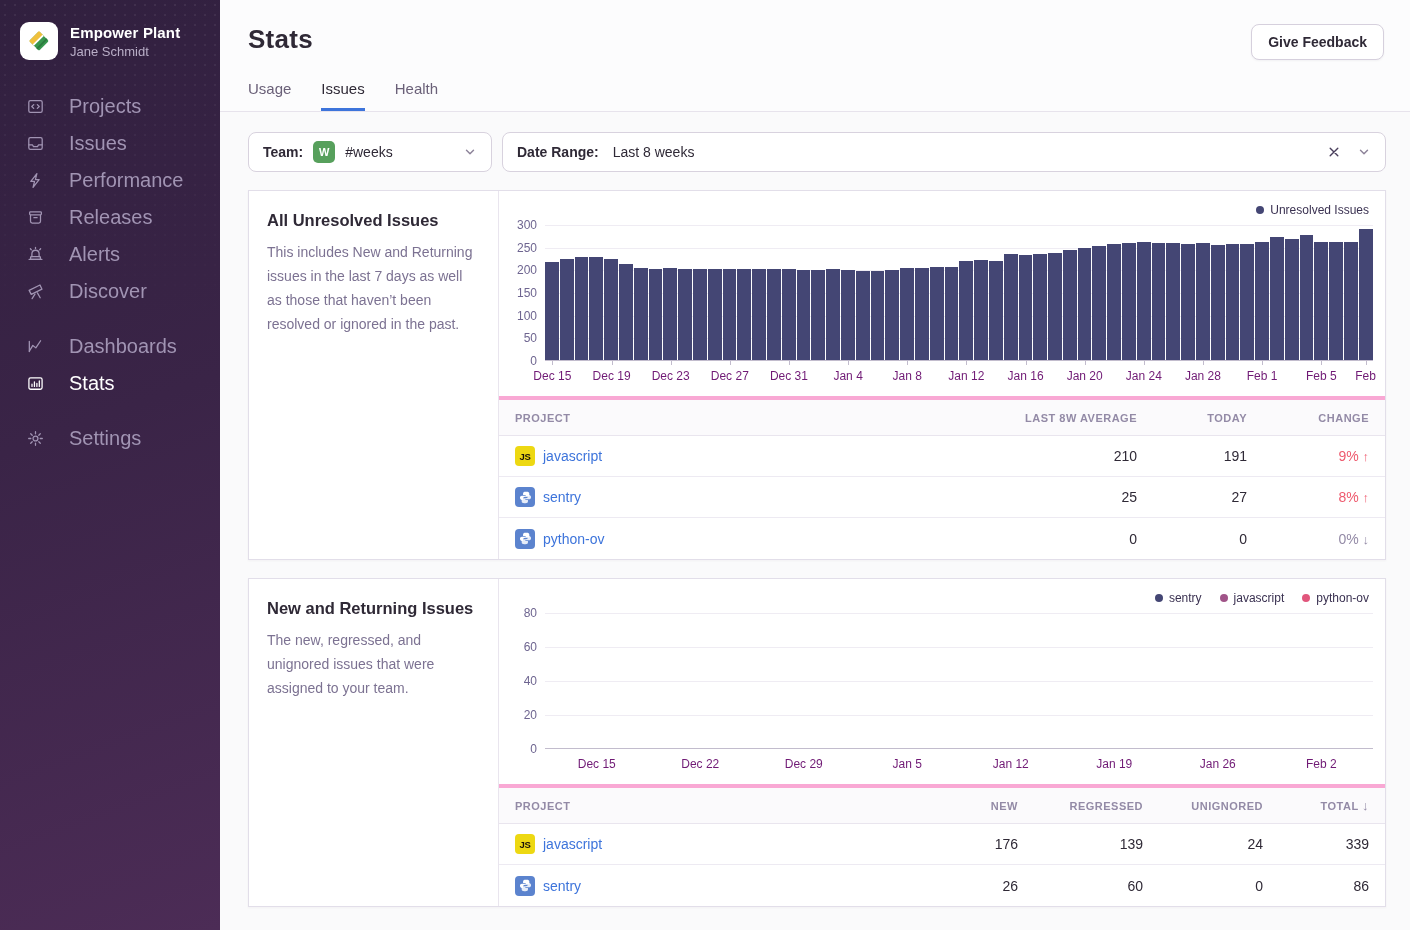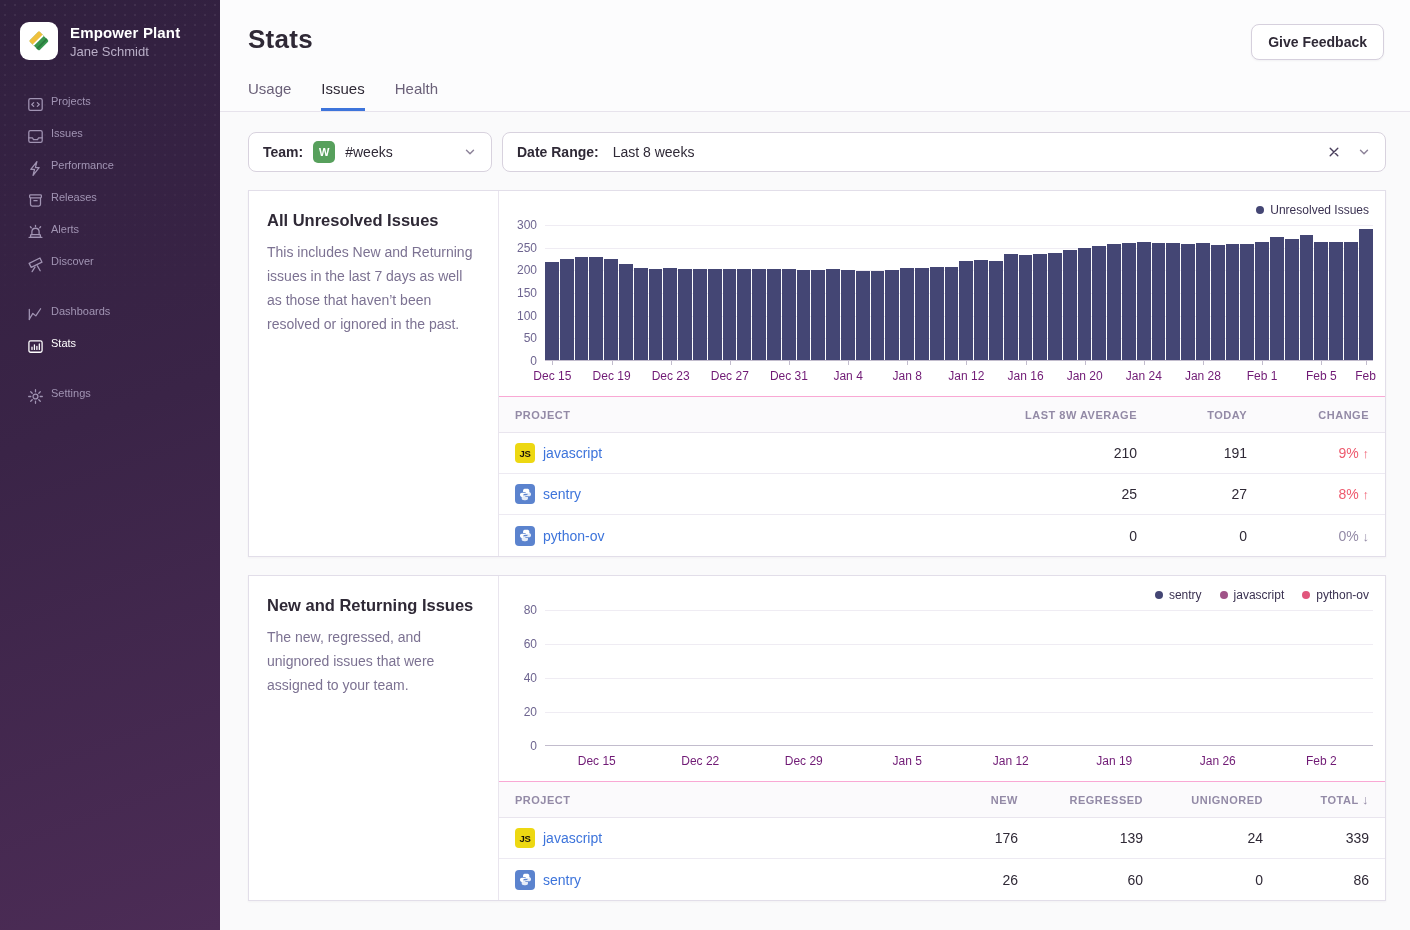--- a/index.html
+++ b/index.html
@@ -12,21 +12,21 @@
     background:linear-gradient(160deg,#31203f 0%,#3a2447 45%,#4c2c56 100%); color:#a79db5; }
   .sidebar::before { content:""; position:absolute; left:0; top:0; right:0; height:340px;
     background-image:radial-gradient(rgba(255,255,255,.07) 1px, transparent 1.4px);
     background-size:10px 10px; -webkit-mask-image:linear-gradient(#000,transparent); mask-image:linear-gradient(#000,transparent); pointer-events:none; }
   .sidebar > * { position:relative; z-index:1; }
   .org { display:flex; align-items:center; gap:12px; padding:22px 16px 24px 20px; cursor:pointer; }
   .org-logo { width:38px; height:38px; border-radius:9px; background:#fff; display:flex; align-items:center; justify-content:center; flex:0 0 38px; }
   .org-name { color:#fff; font-weight:700; font-size:15px; letter-spacing:.01em; }
   .org-user { color:#b9aec7; font-size:13px; margin-top:3px; }
   nav { display:flex; flex-direction:column; padding:4px 0; }
-  .nav-item { display:flex; align-items:flex-start; gap:7px; padding:7px 16px 7px 26px; font-size:11px; color:#a194b3; cursor:pointer; }
+  .nav-item { display:flex; align-items:center; gap:25px; padding:7px 16px 7px 26px; font-size:20px; color:#a194b3; cursor:pointer; }
   .nav-item.active { color:#ffffff; }
   .nav-icon { width:18px; height:18px; display:flex; align-items:center; justify-content:center; flex:0 0 18px; }
   .nav-gap { height:18px; }
 
   
   .main { flex:1; min-width:0; display:flex; flex-direction:column; background:#fafafb; }
   .page-header { background:#fcfcfd; border-bottom:1px solid #e7e3ec; padding:24px 26px 0 28px; }
   .header-top { display:flex; align-items:flex-start; justify-content:space-between; }
   h1.page-title { font-size:26px; font-weight:700; color:#2f2936; letter-spacing:.01em; }
   .feedback-btn { font-family:inherit; background:#fff; border:1px solid #d6d0dd; border-radius:8px; padding:9px 16px;
@@ -74,21 +74,21 @@
   .bars { position:absolute; inset:0; display:flex; align-items:flex-end; gap:1px; z-index:2; }
   .bars .b { flex:1; }
   .bars2 { gap:4px; }
   .group { flex:1; display:flex; flex-direction:column; justify-content:flex-end; }
   .seg { box-shadow:inset 0 1px 0 rgba(255,255,255,.45); }
   .xrow { grid-column:2; position:relative; height:27px; }
   .xrow .xlab { position:absolute; top:8px; transform:translateX(-50%); font-size:12px; color:#701a75; white-space:nowrap; }
   .xrow .tickm { position:absolute; top:0; width:1px; height:4px; background:#c2bccd; }
 
   
-  .table { margin-top:8px; border-top:1px solid #f9a8d4; }
+  .table { margin-top:8px; border-top:4px solid #f9a8d4; }
   .trow { display:grid; align-items:center; padding:0 16px; }
   .t1 .trow { grid-template-columns:1fr 220px 110px 122px; }
   .t2 .trow { grid-template-columns:1fr 110px 125px 120px 106px; }
   .thead { background:#fbfafc; border-bottom:1px solid #e9e5ee; height:36px; font-size:11px; font-weight:700;
     color:#938aa6; letter-spacing:.045em; }
   .tr { height:41px; border-bottom:1px solid #edeaf2; font-size:14px; color:#2f2936; }
   .tr.last { border-bottom:none; }
   .num { text-align:right; }
   .proj { display:flex; align-items:center; gap:8px; min-width:0; }
   .plink { color:#3d74db; text-decoration:none; cursor:pointer; }

